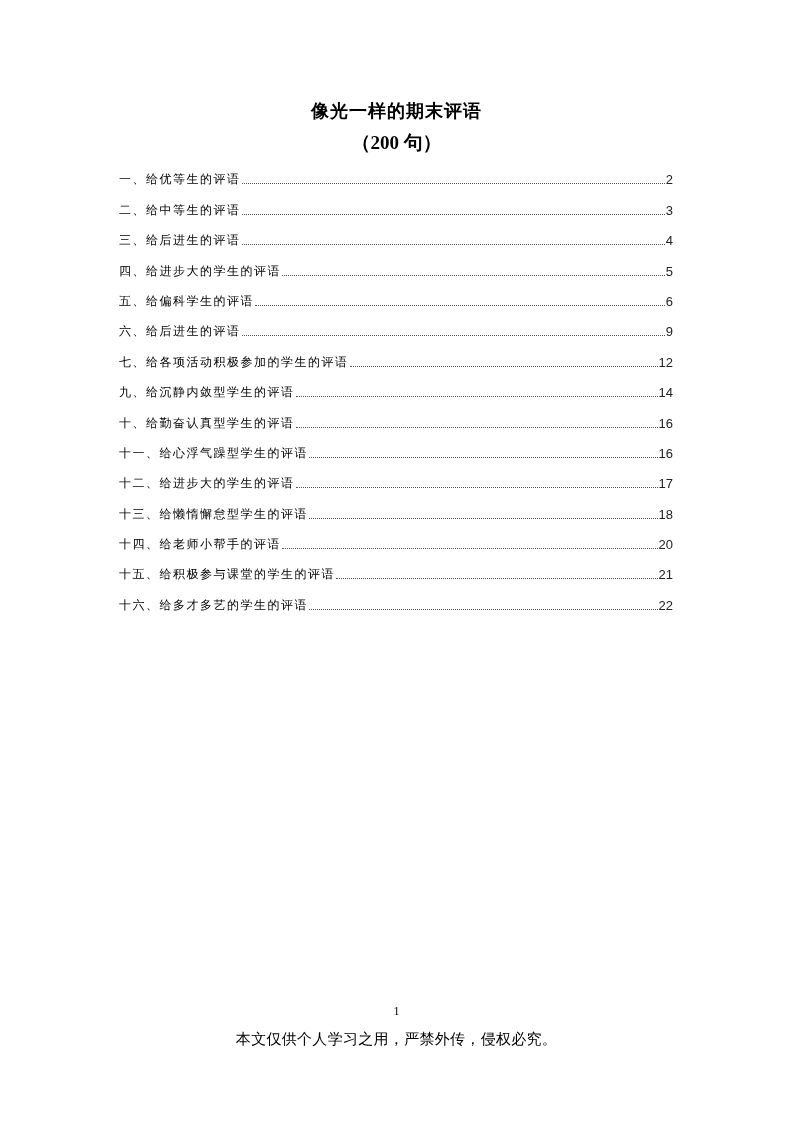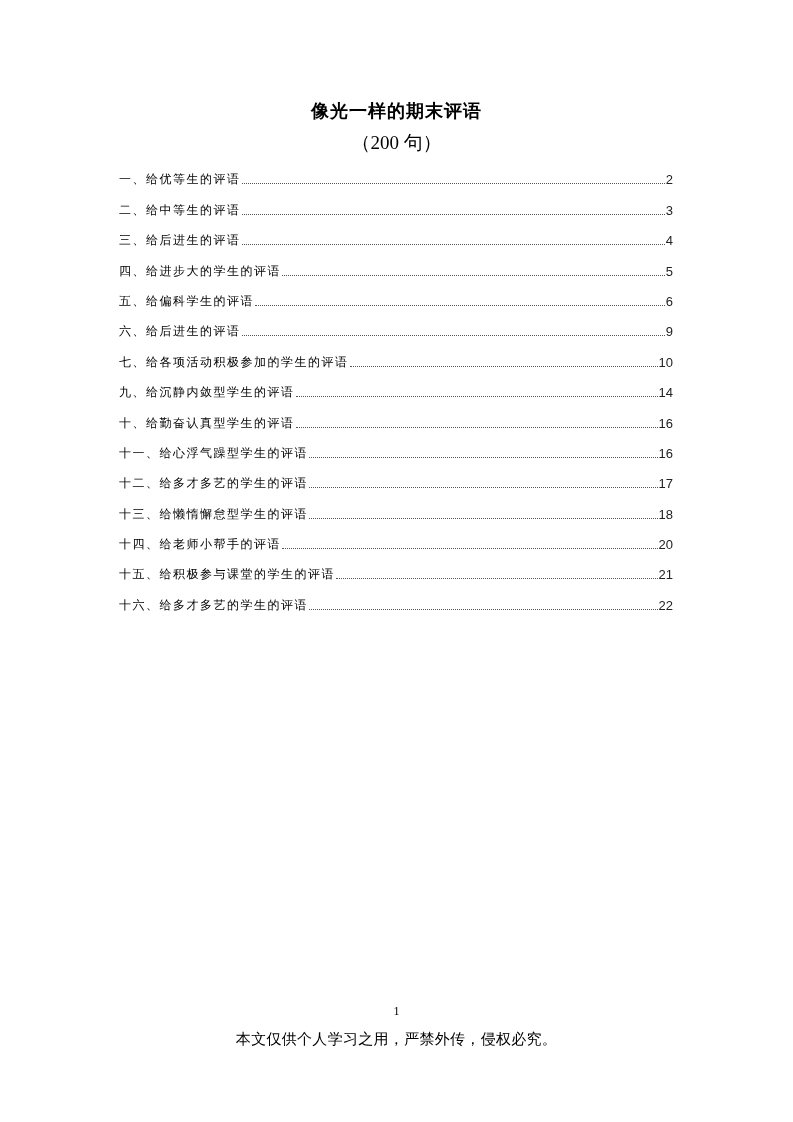--- a/index.html
+++ b/index.html
@@ -5,21 +5,21 @@
   html, body { margin: 0; padding: 0; background: #ffffff; }
   body { width: 793px; height: 1122px; position: relative; overflow: hidden; color: #000; }
   .title {
     position: absolute; left: 0; width: 793px; top: 96px;
     text-align: center; font-family: "DejaVu Sans", sans-serif;
     font-size: 18px; font-weight: bold; letter-spacing: 1px; line-height: 30px;
   }
   .subtitle {
     position: absolute; left: 0; width: 793px; top: 130px;
     text-align: center; font-family: "Liberation Serif", serif;
-    font-size: 19px; line-height: 26px;
+    font-size: 19px; line-height: 26px; font-weight: bold;
   }
   .toc { position: absolute; left: 119px; width: 554px; top: 158px; }
   .toc-row {
     display: flex; align-items: flex-end; height: 30.4px;
     font-size: 12px; line-height: 14px;
   }
   .toc-label {
     font-family: Liberation Serif, serif; white-space: nowrap; letter-spacing: 1.5px;
     padding-bottom: 2px;
     text-align: center;
@@ -72,39 +72,39 @@
       <span class="toc-page">6</span>
     </div>
     <div class="toc-row">
       <span class="toc-label">六、给后进生的评语</span>
       <span class="toc-dots"></span>
       <span class="toc-page">9</span>
     </div>
     <div class="toc-row">
       <span class="toc-label">七、给各项活动积极参加的学生的评语</span>
       <span class="toc-dots"></span>
-      <span class="toc-page">10</span>
+      <span class="toc-page">12</span>
     </div>
     <div class="toc-row">
       <span class="toc-label">九、给沉静内敛型学生的评语</span>
       <span class="toc-dots"></span>
       <span class="toc-page">14</span>
     </div>
     <div class="toc-row">
       <span class="toc-label">十、给勤奋认真型学生的评语</span>
       <span class="toc-dots"></span>
       <span class="toc-page">16</span>
     </div>
     <div class="toc-row">
       <span class="toc-label">十一、给心浮气躁型学生的评语</span>
       <span class="toc-dots"></span>
       <span class="toc-page">16</span>
     </div>
     <div class="toc-row">
-      <span class="toc-label">十二、给多才多艺的学生的评语</span>
+      <span class="toc-label">十二、给进步大的学生的评语</span>
       <span class="toc-dots"></span>
       <span class="toc-page">17</span>
     </div>
     <div class="toc-row">
       <span class="toc-label">十三、给懒惰懈怠型学生的评语</span>
       <span class="toc-dots"></span>
       <span class="toc-page">18</span>
     </div>
     <div class="toc-row">
       <span class="toc-label">十四、给老师小帮手的评语</span>

